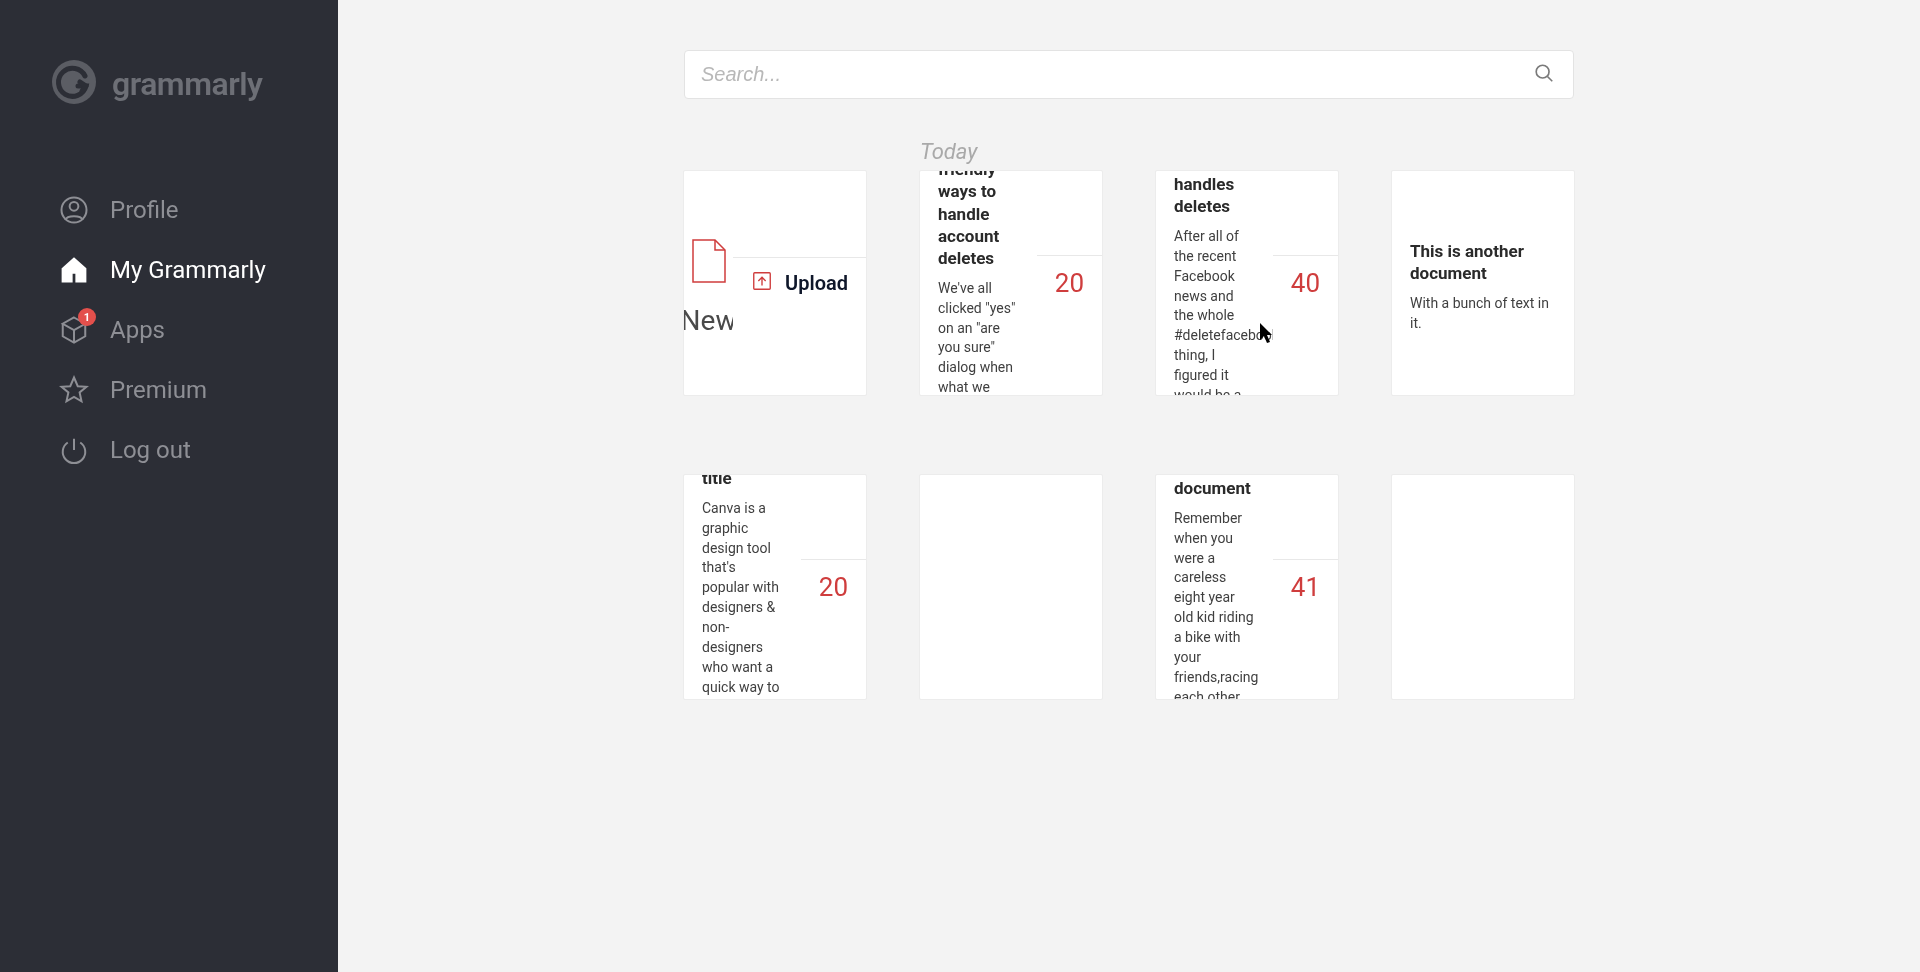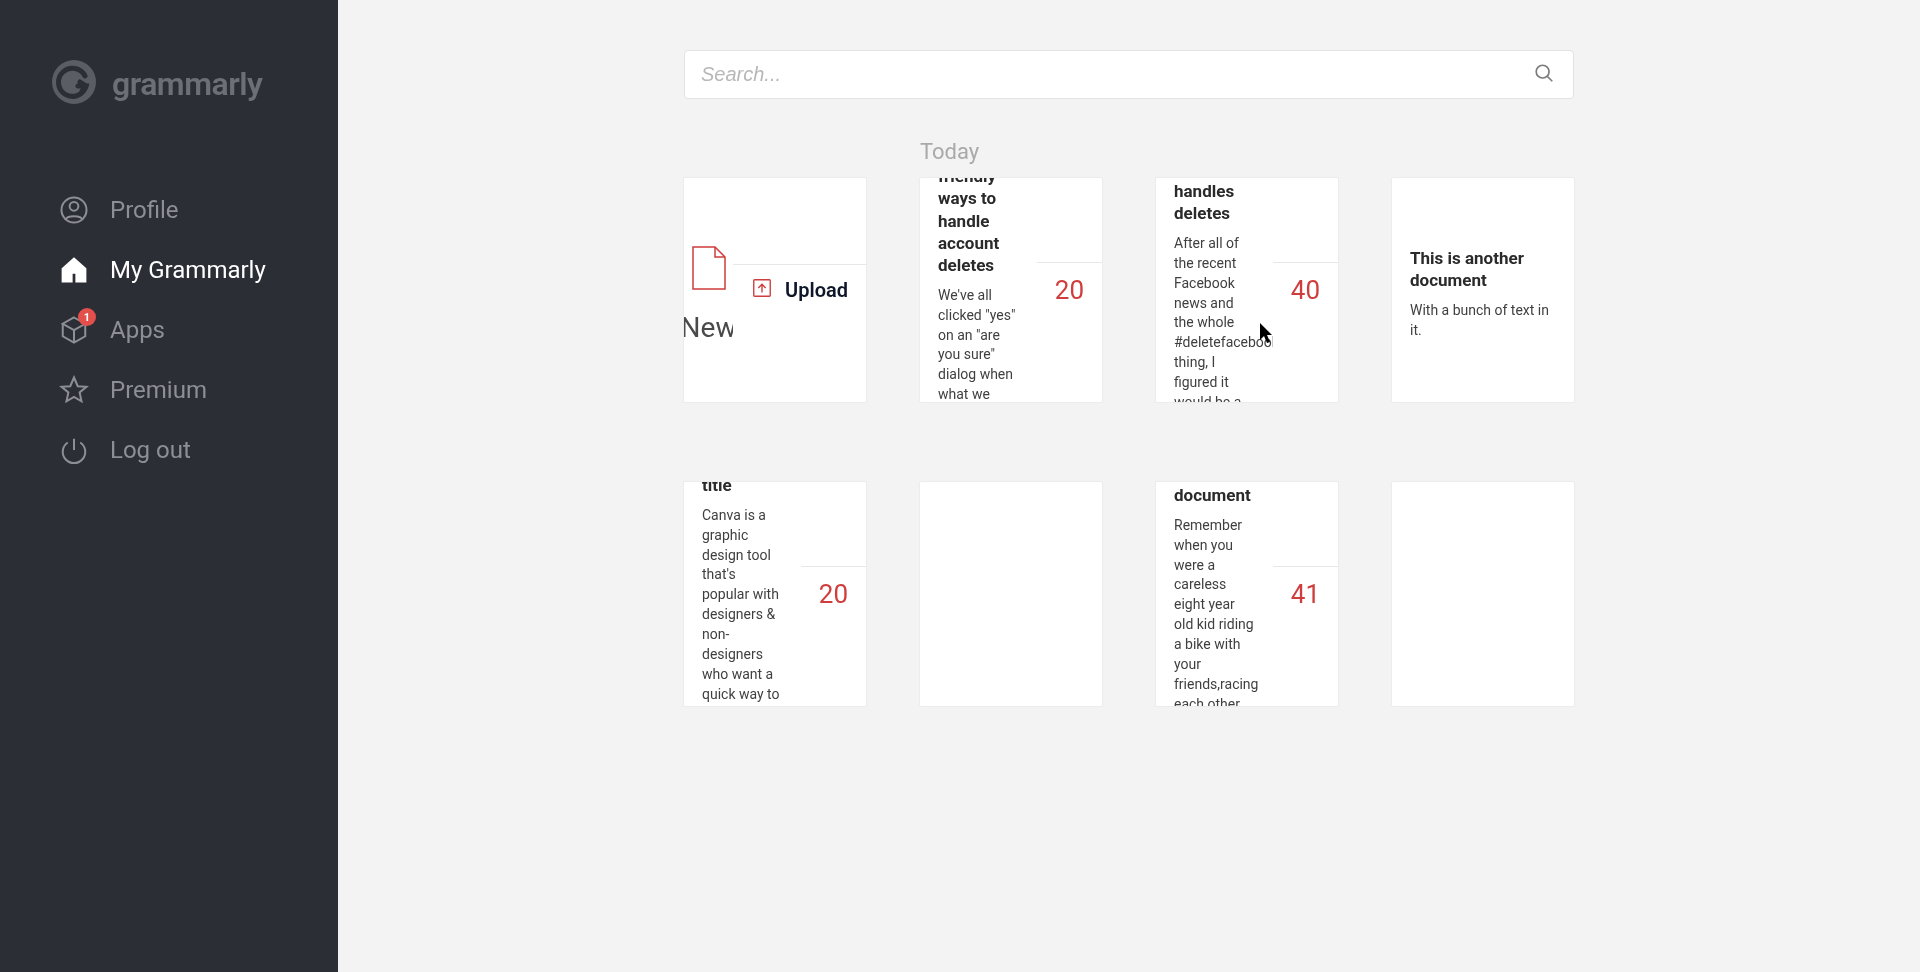--- a/index.html
+++ b/index.html
@@ -83,25 +83,26 @@
   font-size: 20px;
   padding: 12px 2px;
   background: transparent;
   color: #333;
 }
 .search-input::placeholder { color: #b8b8b8; font-style: italic; }
 .search-wrap svg { stroke: #7a7a7a; }
 
 .section-title {
   max-width: 890px;
-  margin: 0 auto 13px auto;
+  margin: 0 auto 6px auto;
   padding-left: 236px;
   font-size: 22px;
   color: #a9a9a9;
   font-weight: 400;
+  font-style: italic;
 }
 
 .grid {
   max-width: 890px;
   margin: 0 auto;
   display: grid;
   grid-template-columns: repeat(4, 184px);
   gap: 52px;
   justify-content: center;
 }

